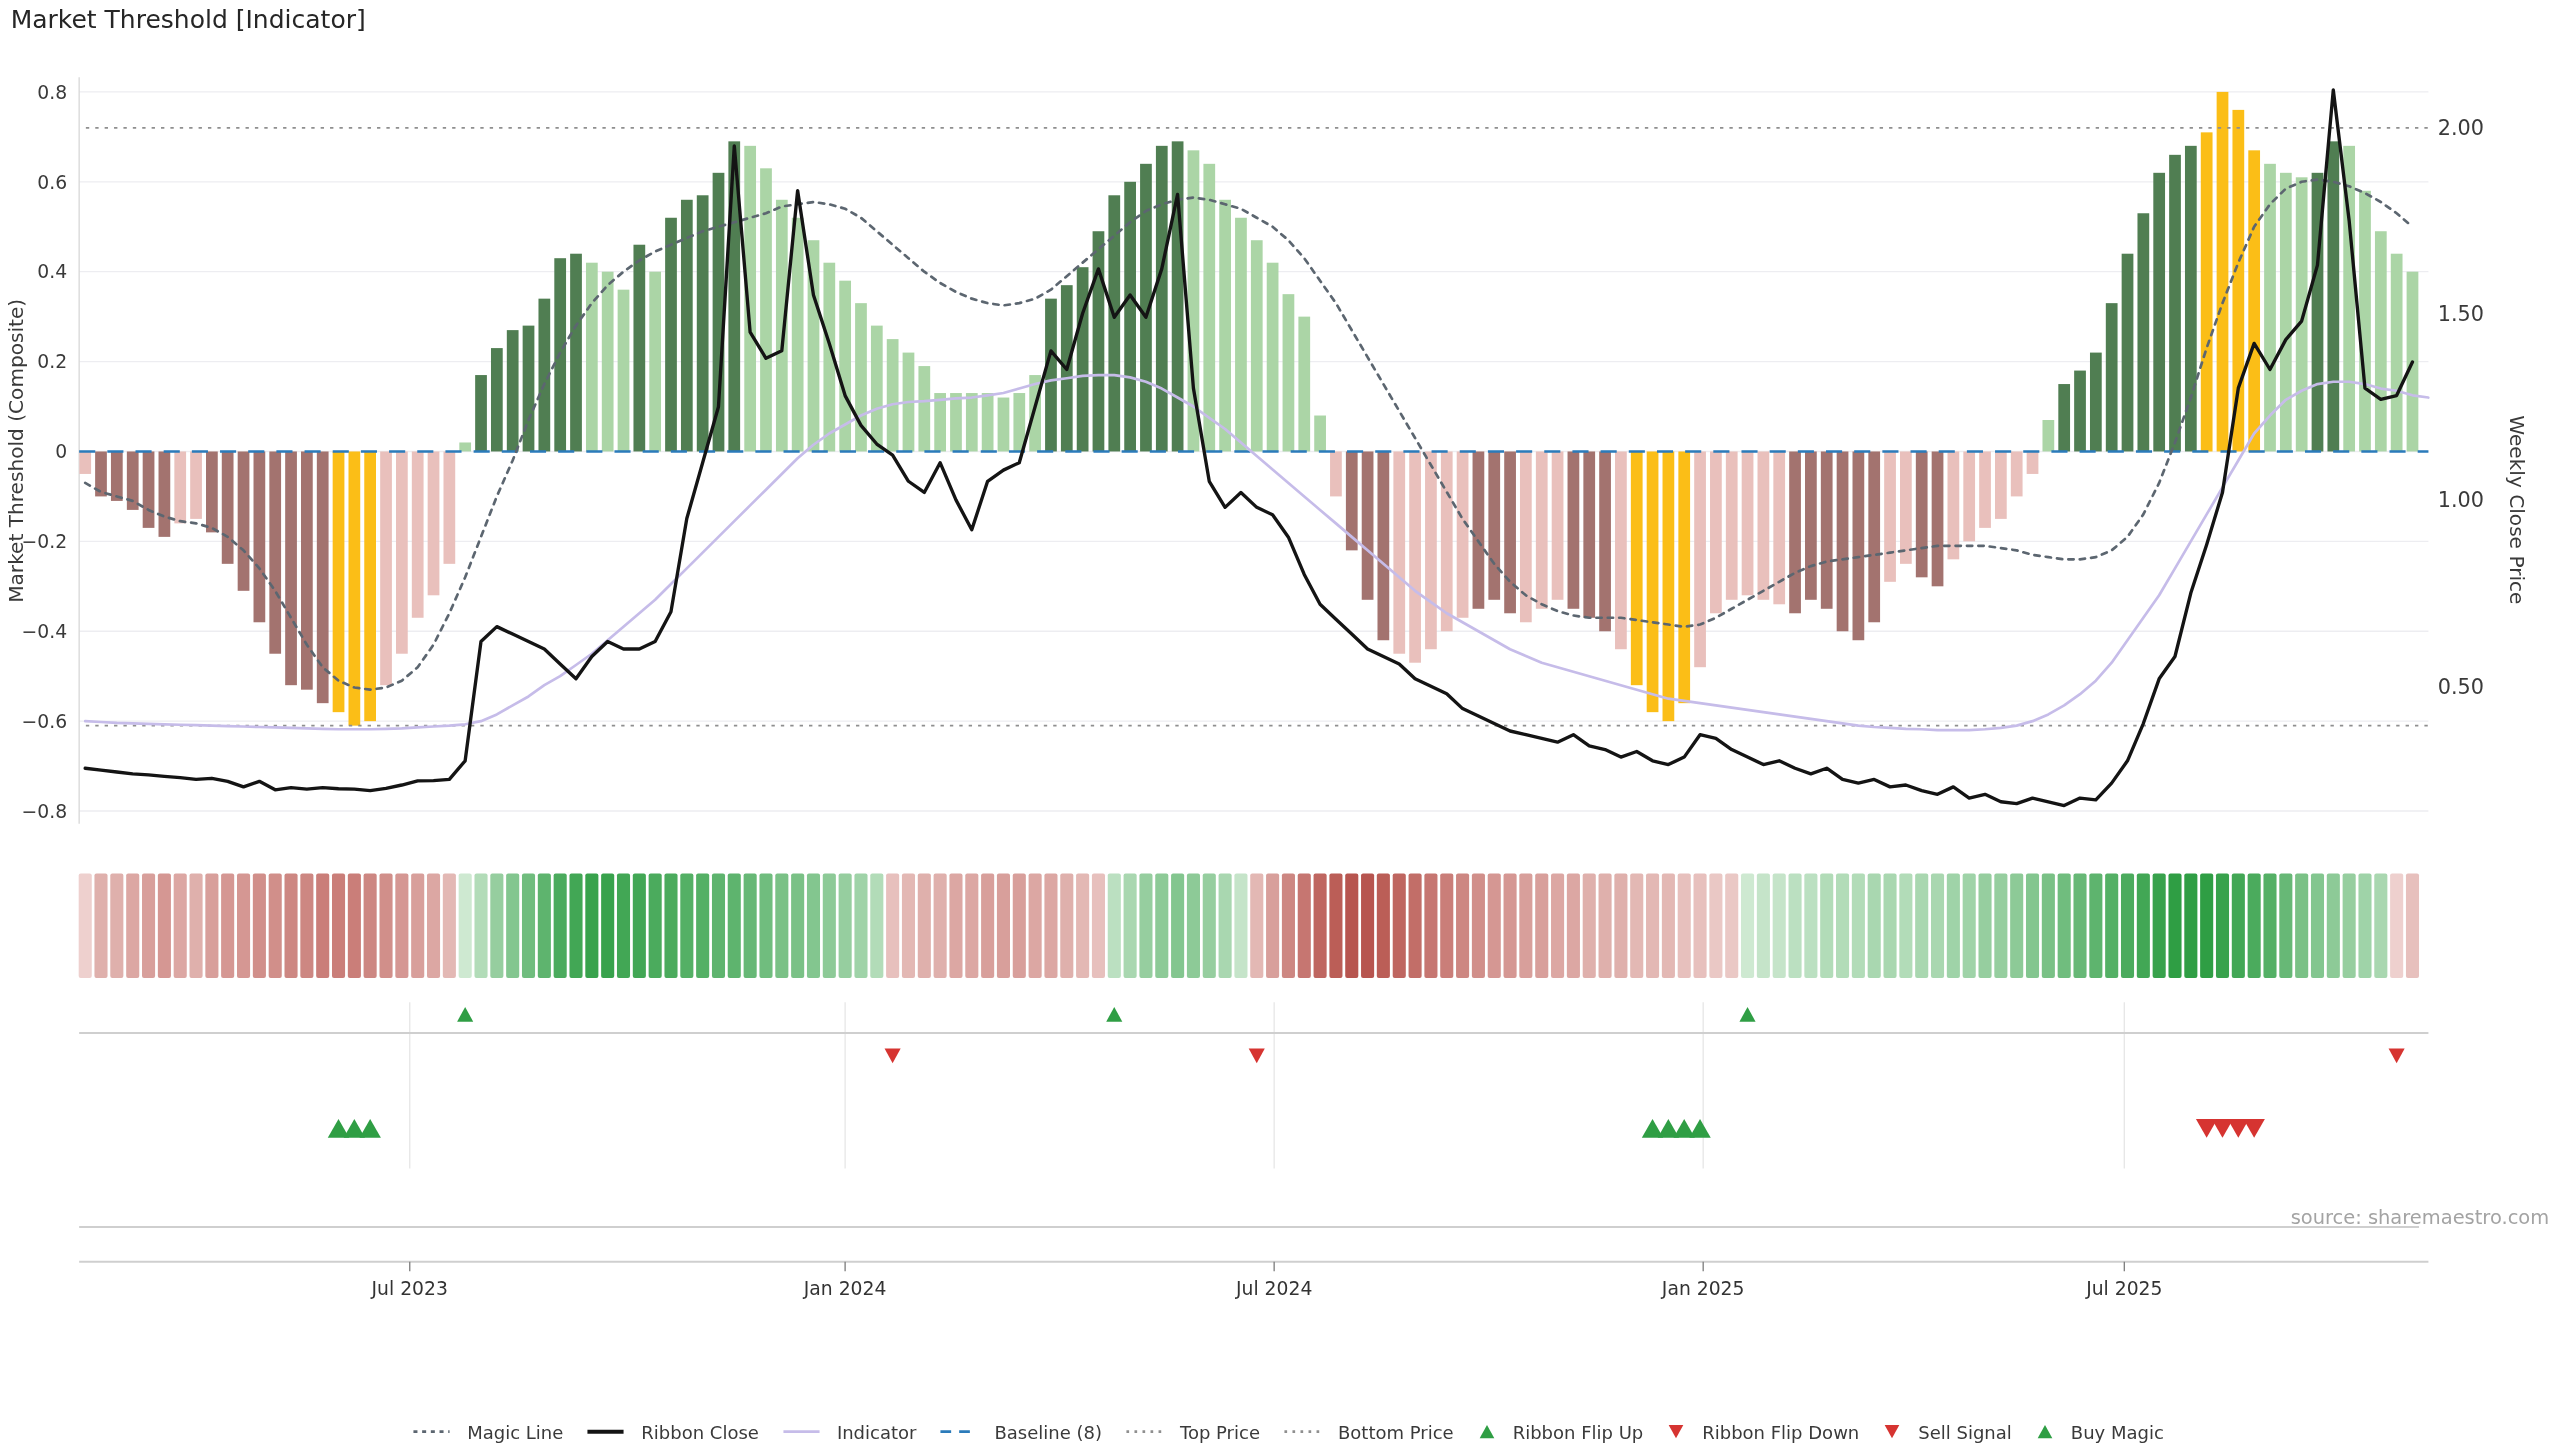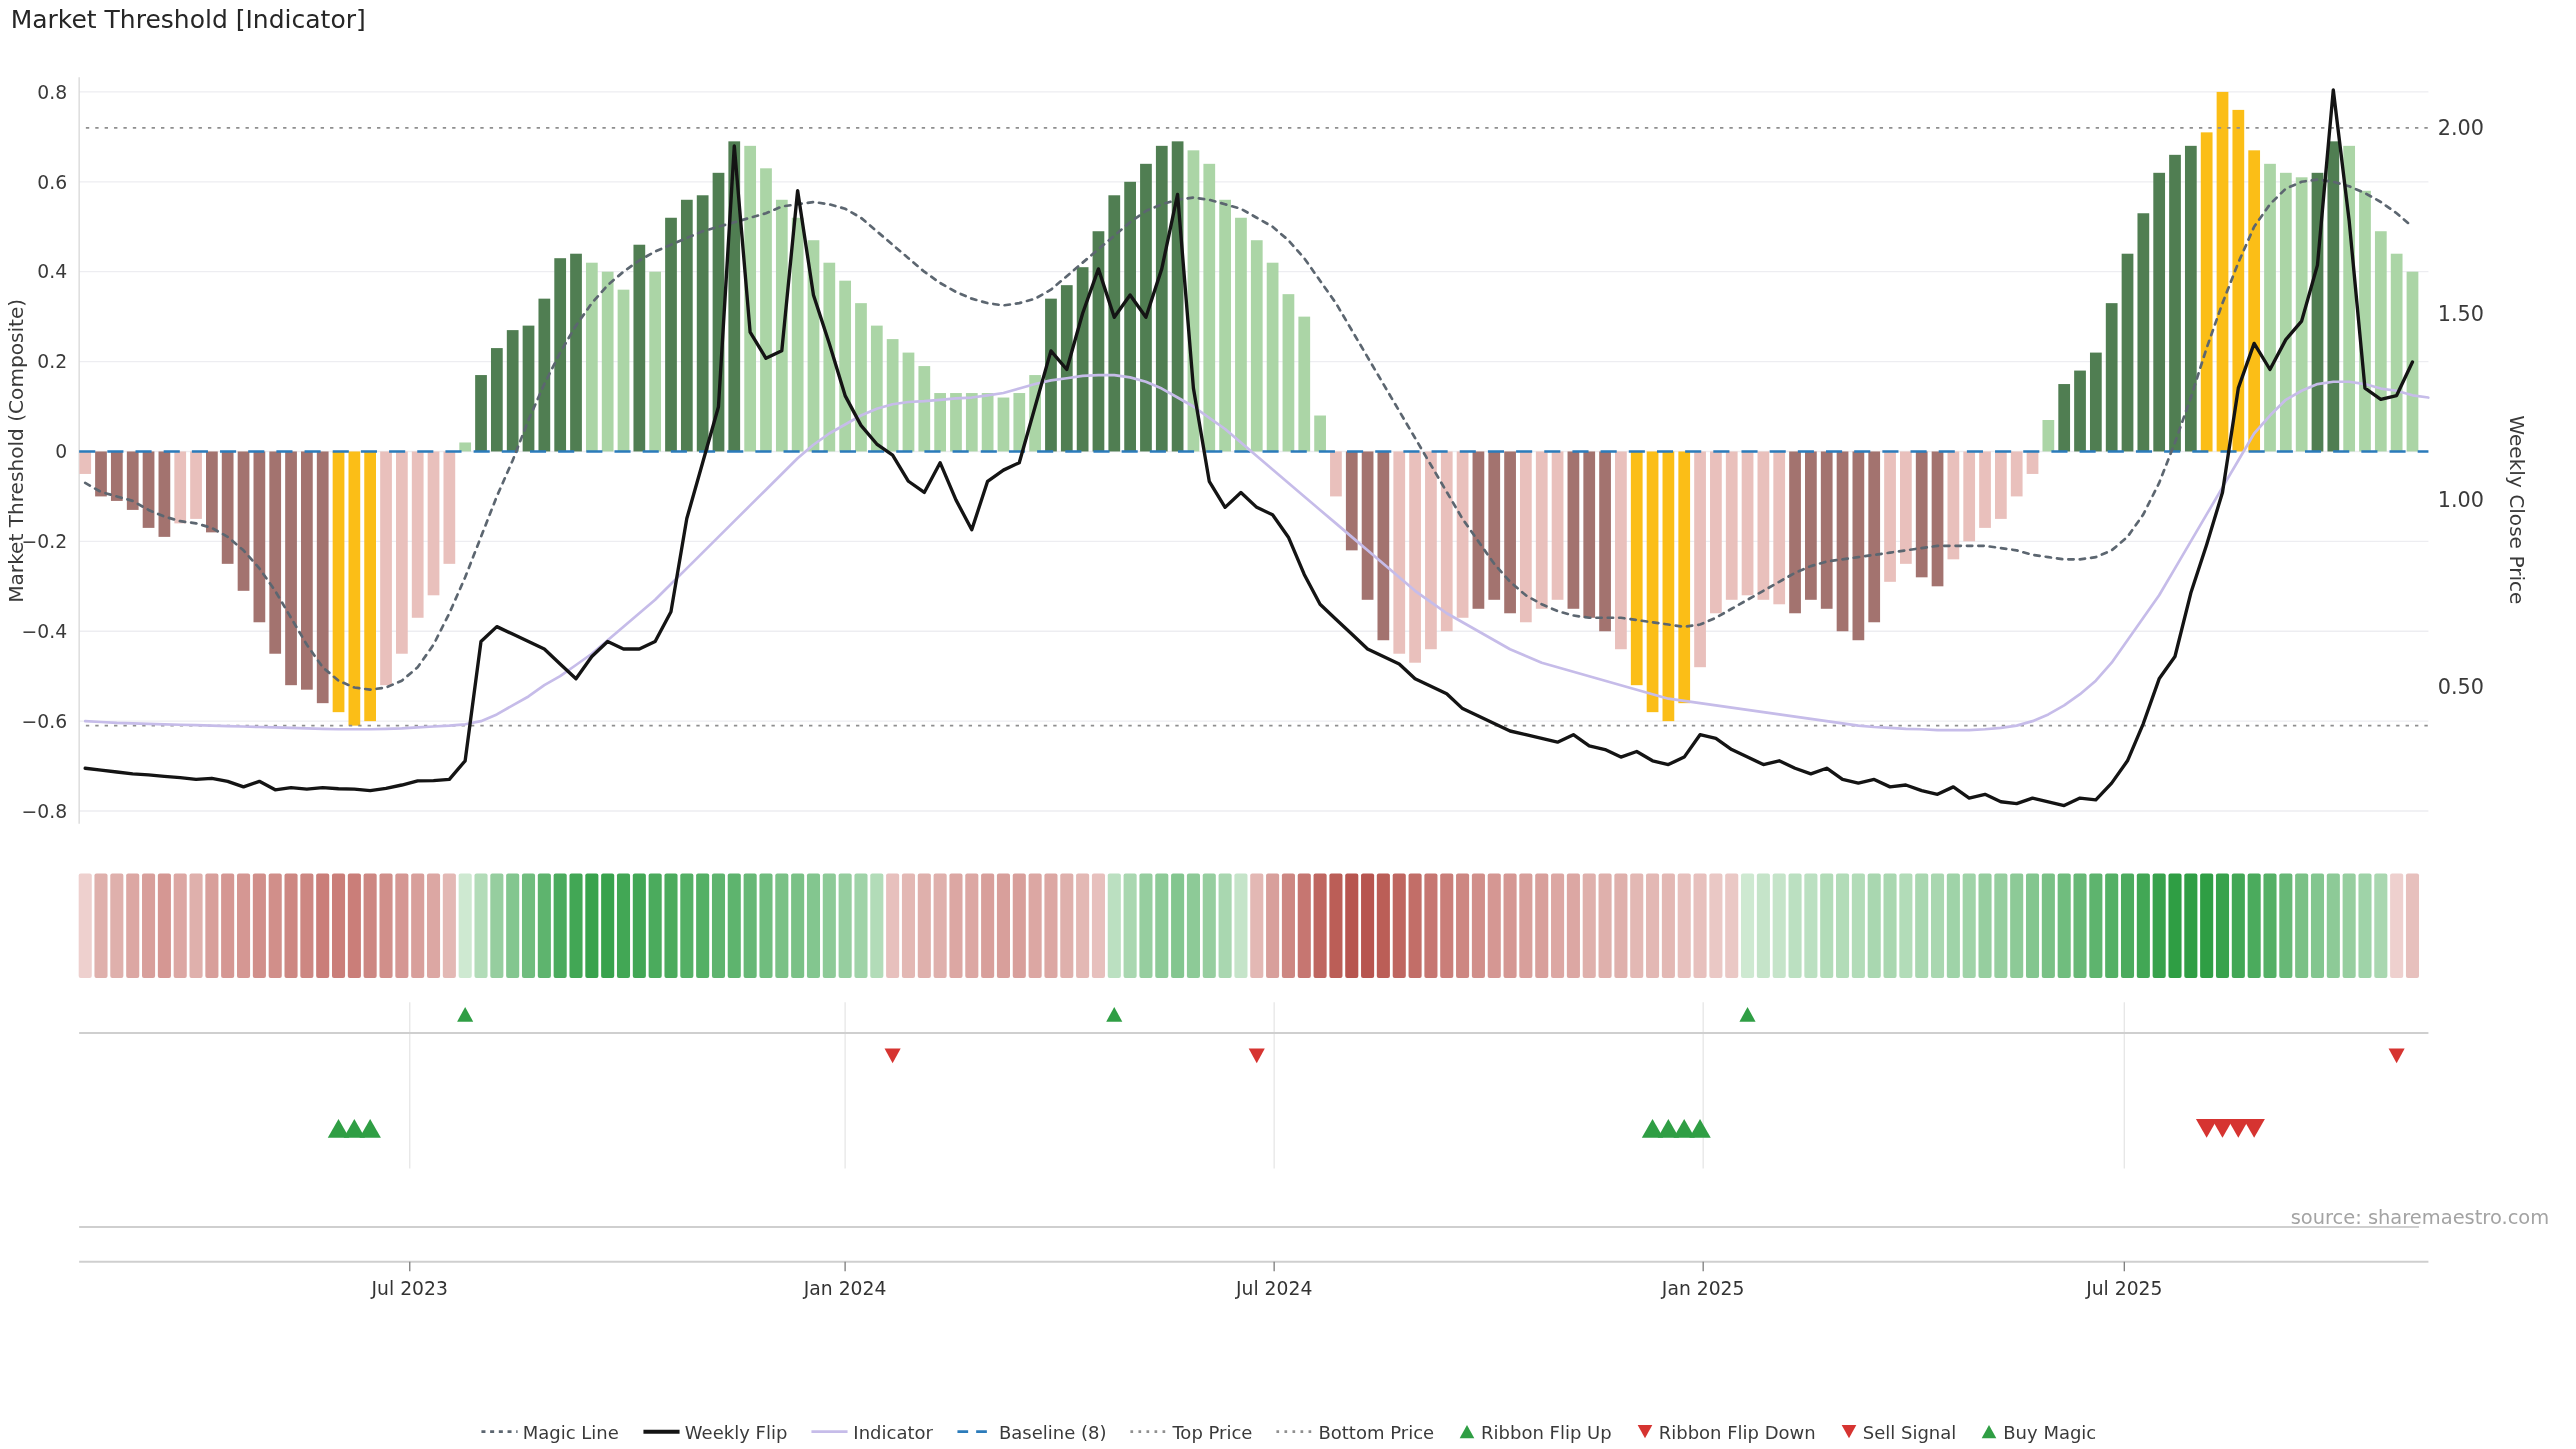--- a/index.html
+++ b/index.html
@@ -2,21 +2,21 @@
 <html style="font-size:10.7px"><head>
 <meta charset="utf-8">
 <style>
   html,body{margin:0;padding:0;background:#ffffff;}
   body{width:2576px;height:1449px;position:relative;overflow:hidden;
        font-family:"DejaVu Sans","Liberation Sans",sans-serif;}
   #fig{position:absolute;left:0;top:0;width:2576px;height:1449px;}
   .page-title{position:absolute;left:10.7px;top:5.4px;font-size:25px;color:#262626;}
   .legend-row{position:absolute;left:0;right:0;top:1401px;height:38px;
               display:flex;justify-content:center;align-items:center;gap:23px;}
-  .legend-item{display:flex;align-items:center;gap:4px;margin-top:24px;}
+  .legend-item{display:flex;align-items:center;gap:16px;margin-top:24px;}
   .legend-item span{font-size:18px;color:#3a3a3a;white-space:nowrap;}
   svg text{font-family:"DejaVu Sans","Liberation Sans",sans-serif;}
 </style>
 </head>
 <body>
 
 <div id="fig">
   <div class="page-title">Market Threshold [Indicator]</div>
 
   <svg id="chart-svg" width="2576" height="1449" viewBox="0 0 3840 2160">
@@ -401,21 +401,21 @@
       <div class="legend-item">
         <svg width="39" height="17.4" viewBox="0 0 58 26">
           <line x1="2" y1="13" x2="56" y2="13" stroke="#5c6670" stroke-width="4" stroke-dasharray="6 7"></line>
         </svg>
         <span>Magic Line</span>
       </div>
       <div class="legend-item">
         <svg width="39" height="17.4" viewBox="0 0 58 26">
           <line x1="2" y1="13" x2="56" y2="13" stroke="#141414" stroke-width="6"></line>
         </svg>
-        <span>Weekly Flip</span>
+        <span>Ribbon Close</span>
       </div>
       <div class="legend-item">
         <svg width="39" height="17.4" viewBox="0 0 58 26">
           <line x1="2" y1="13" x2="56" y2="13" stroke="#c6bce9" stroke-width="4"></line>
         </svg>
         <span>Indicator</span>
       </div>
       <div class="legend-item">
         <svg width="39" height="17.4" viewBox="0 0 58 26">
           <line x1="2" y1="13" x2="56" y2="13" stroke="#2b7bba" stroke-width="4" stroke-dasharray="16 12"></line>

